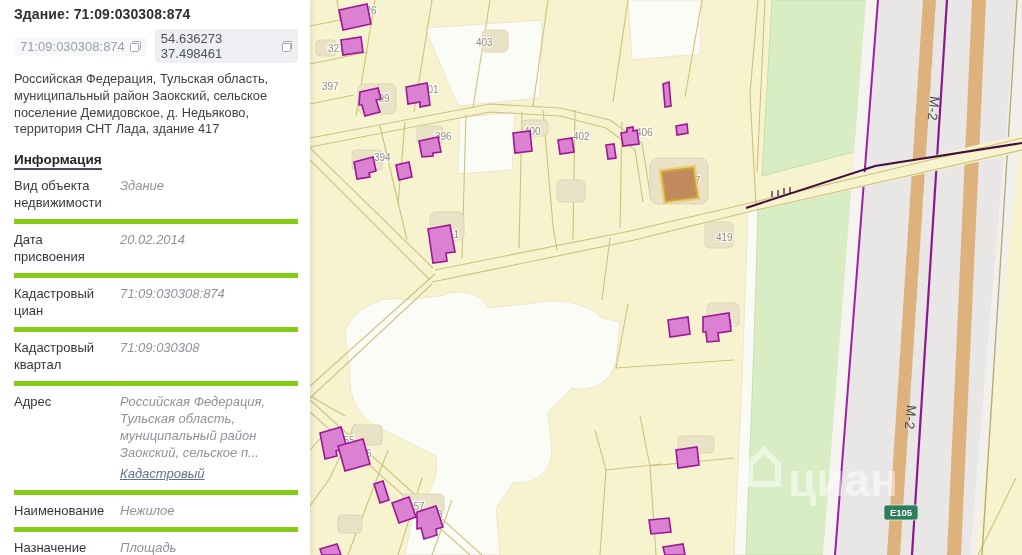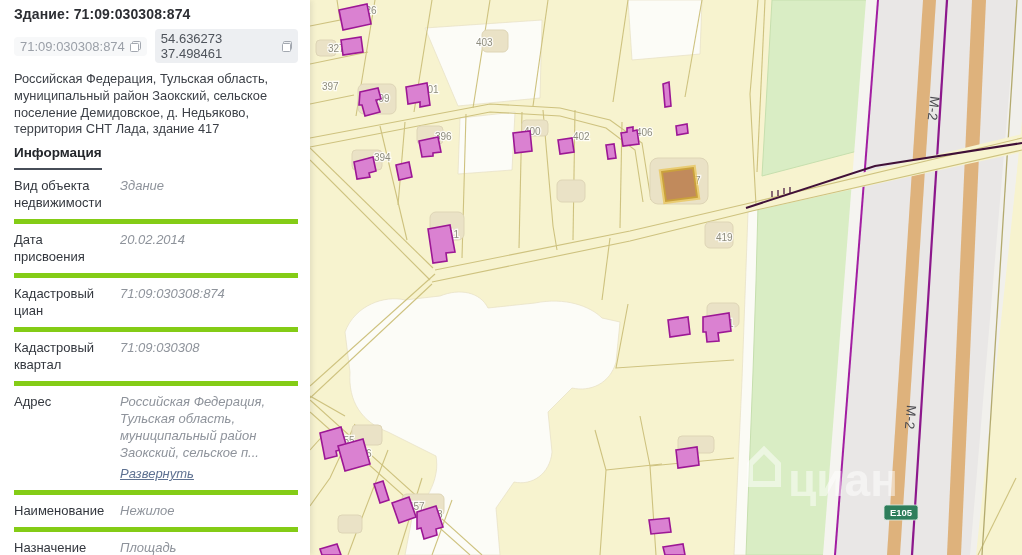--- a/index.html
+++ b/index.html
@@ -16,22 +16,22 @@
   .chip { display:inline-flex; align-items:center; gap:5px; border-radius:4px;
     font-size:13px; padding:2px 6px; cursor:pointer; }
   .chip.light { background:#f7f8f9; color:#9ba0a8; }
   .chip.gray  { background:#edeff2; color:#4e535b; margin-left:8px;justify-content:space-between; }
   .copy-ic { display:inline-block; width:11px; height:11px; position:relative; }
   .copy-ic::before, .copy-ic::after { content:""; position:absolute; width:7px; height:7px;
     border:1.3px solid #a3a8b0; border-radius:1.5px; background:transparent; }
   .copy-ic::before { right:0; top:0; }
   .copy-ic::after  { left:0; bottom:0; background:#fff; }
   .sb-address { margin-top:8px; font-size:12.8px; line-height:16.8px; color:#3c4047; }
-  .sb-tab { display:inline-block; margin-top:7px; font-size:13.5px; font-weight:700;
-    color:#23262b; padding-bottom:8px; border-bottom:2.5px solid #474d58; cursor:pointer; }
+  .sb-tab { display:inline-block; margin-top:14px; font-size:13.5px; font-weight:700;
+    color:#23262b; padding-bottom:1px; border-bottom:2.5px solid #474d58; cursor:pointer; }
   #info-rows { margin-top:0; }
   .irow { display:flex; padding:7px 0 8px 0; border-bottom:5px solid #84cc16; }
   .irow .lab { width:94px; flex:0 0 94px; font-size:13px; line-height:17px; color:#33373e; }
   .irow .val { margin-left:12px; font-size:13px; line-height:17px; color:#8e939b;font-style:italic; }
   .irow .val a { color:#5e7191; font-size:13px; text-decoration:underline; cursor:pointer;
     display:inline-block; margin-top:4px; }
 
   
   #map { position:absolute; left:310px; top:0; width:712px; height:555px; background:#f7f3cf; }
   svg { display:block; }
@@ -82,21 +82,21 @@
         <div class="irow">
           <div class="lab">Кадастровый циан</div>
           <div class="val">71:09:030308:874</div>
         </div>
         <div class="irow">
           <div class="lab">Кадастровый квартал</div>
           <div class="val">71:09:030308</div>
         </div>
         <div class="irow">
           <div class="lab">Адрес</div>
-          <div class="val">Российская Федерация, Тульская область, муниципальный район Заокский, сельское п...<div><a>Развернуть</a></div></div>
+          <div class="val">Российская Федерация, Тульская область, муниципальный район Заокский, сельское п...<div><a>Кадастровый</a></div></div>
         </div>
         <div class="irow">
           <div class="lab">Наименование</div>
           <div class="val">Нежилое</div>
         </div>
         <div class="irow">
           <div class="lab">Назначение</div>
           <div class="val">Площадь</div>
         </div>
         <div class="irow">

